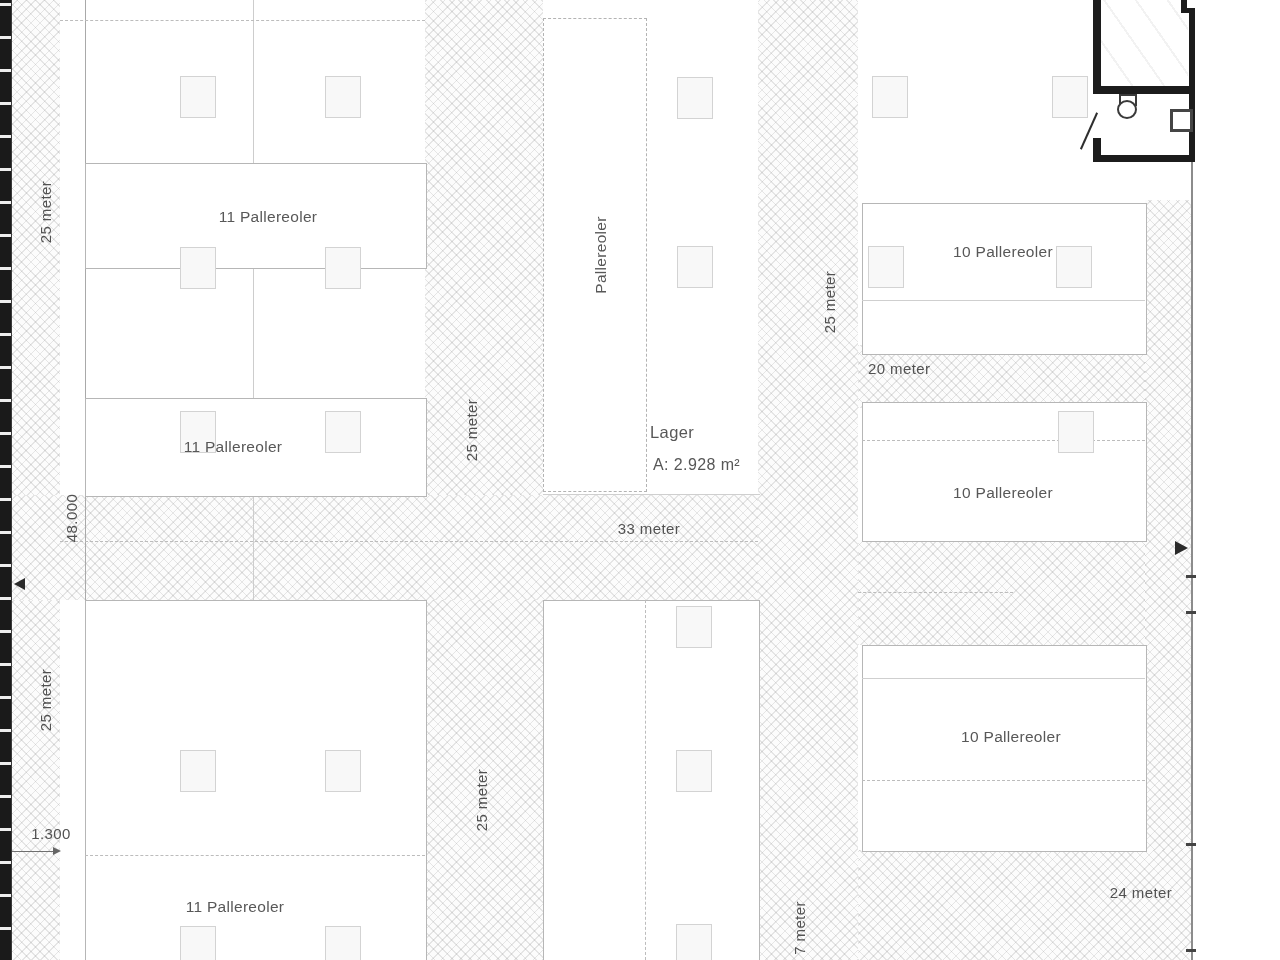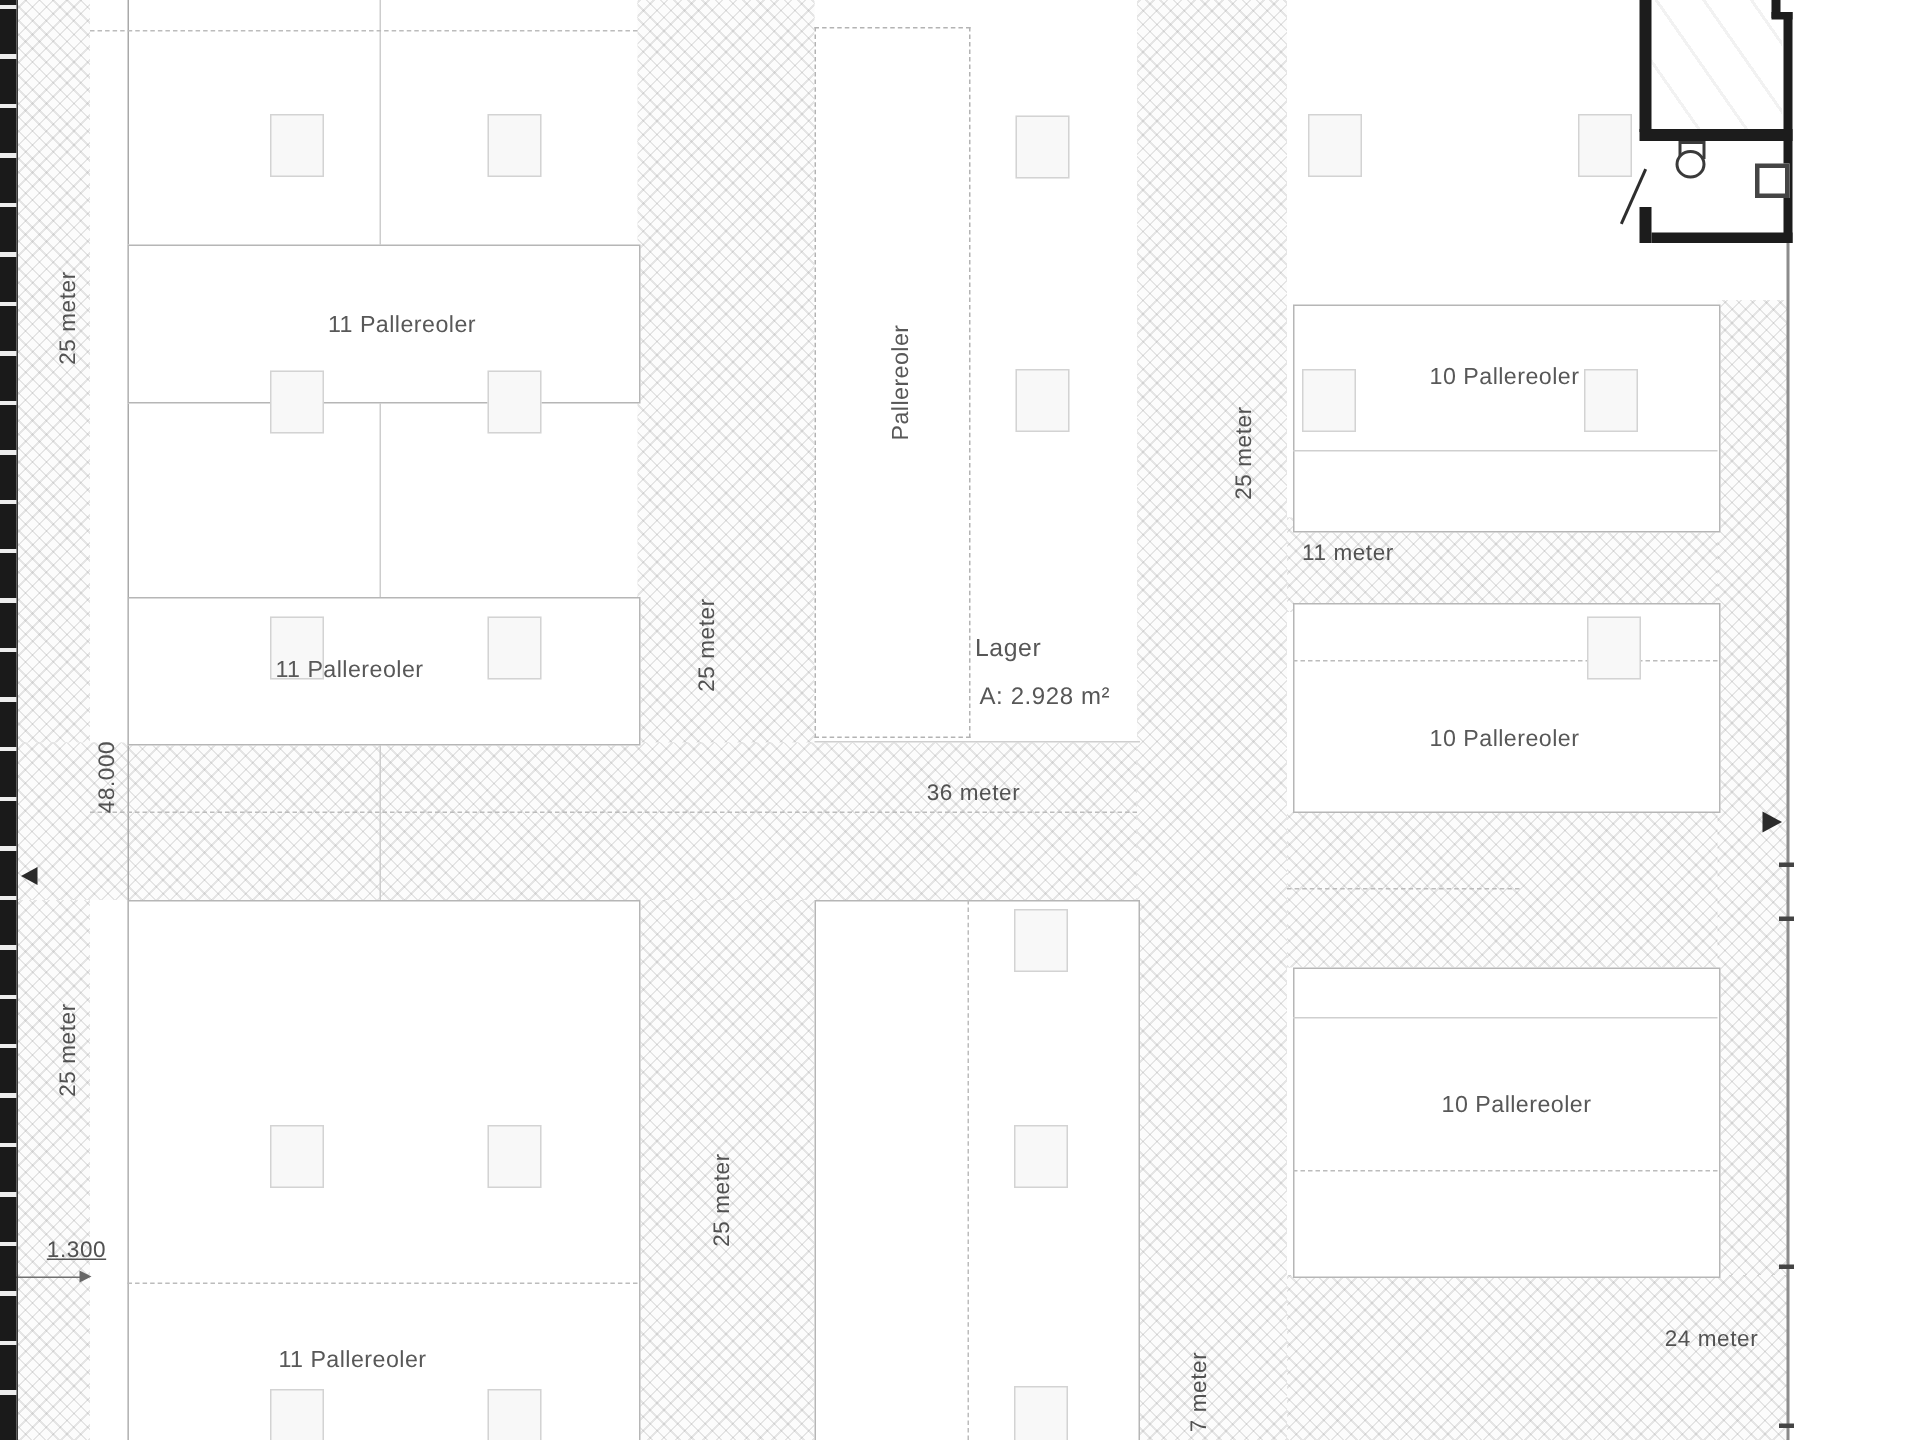--- a/index.html
+++ b/index.html
@@ -111,24 +111,24 @@
   <div class="abs" style="left:650px;top:423px;width:120px;font-size:16.5px;color:#575757;letter-spacing:.4px;">Lager</div>
   <div class="abs" style="left:653px;top:456px;width:140px;font-size:16px;color:#575757;letter-spacing:.4px;">A: 2.928 m²</div>
 
   <div class="abs dim vt" style="left:6px;top:202px;width:80px;">25 meter</div>
   <div class="abs dim vt" style="left:37px;top:508px;width:70px;">48.000</div>
   <div class="abs dim vt" style="left:6px;top:690px;width:80px;">25 meter</div>
   <div class="abs dim vt" style="left:432px;top:420px;width:80px;">25 meter</div>
   <div class="abs dim vt" style="left:442px;top:790px;width:80px;">25 meter</div>
   <div class="abs dim vt" style="left:790px;top:292px;width:80px;">25 meter</div>
   <div class="abs dim vt" style="left:765px;top:918px;width:70px;">7 meter</div>
-  <div class="abs dim" style="left:604px;top:519px;width:90px;">36 meter</div>
-  <div class="abs dim" style="left:868px;top:359px;width:90px;text-align:left;">11 meter</div>
+  <div class="abs dim" style="left:604px;top:519px;width:90px;">33 meter</div>
+  <div class="abs dim" style="left:868px;top:359px;width:90px;text-align:left;">20 meter</div>
   <div class="abs dim" style="left:1086px;top:883px;width:110px;">24 meter</div>
-  <div class="abs dim" style="left:21px;top:824px;width:60px;text-decoration:underline;">1.300</div>
+  <div class="abs dim" style="left:21px;top:824px;width:60px;">1.300</div>
 
   <div class="abs" style="left:8px;top:851px;width:50px;height:1px;background:#6f6f6f;"></div>
   <div class="abs tri-dim" style="left:53px;top:847px;"></div>
   <div class="abs tick" style="left:8px;top:846px;width:1px;height:11px;"></div>
 
   <div class="abs tri-left" style="left:14px;top:578px;"></div>
   <div class="abs tri-right" style="left:1175px;top:541px;"></div>
   <div class="abs tick" style="left:1186px;top:575px;width:10px;height:3px;"></div>
   <div class="abs tick" style="left:1186px;top:611px;width:10px;height:3px;"></div>
   <div class="abs tick" style="left:1186px;top:843px;width:10px;height:3px;"></div>

